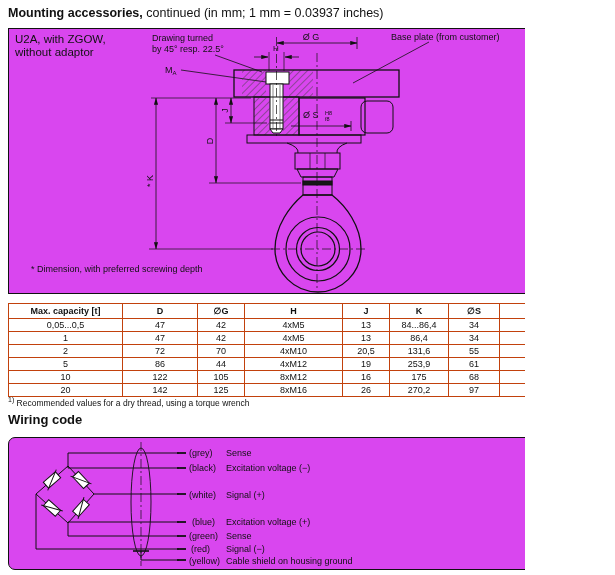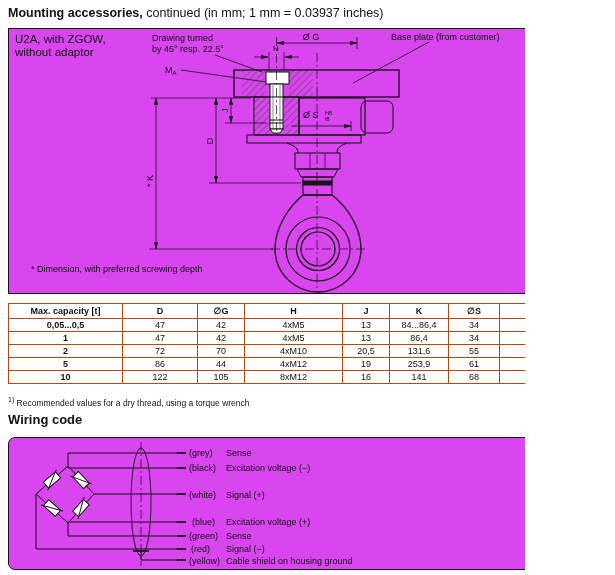--- a/index.html
+++ b/index.html
@@ -8,21 +8,21 @@
   .title{position:absolute;left:8px;top:6px;font-size:12.5px;}
   .title b{font-weight:bold;}
   .box{position:absolute;left:8px;border:1.5px solid #111;background:#d946ef;}
   .drawbox{top:28px;width:596px;height:264px;}
   .wirebox{top:437px;width:596px;height:131px;border-radius:7px;}
   table.dim{position:absolute;left:8px;top:303px;width:599px;border-collapse:collapse;
             table-layout:fixed;font-size:9px;}
   table.dim th,table.dim td{border:1px solid #c2410c;text-align:center;padding:0;height:12px;
             line-height:12px;overflow:hidden;white-space:nowrap;}
   table.dim th{font-weight:bold;height:14px;}
-  table.dim td.cap{font-weight:bold;}
+  table.dim td.cap{font-weight:normal;}
   sup{font-size:7px;vertical-align:super;line-height:0;}
   sub{font-size:7px;vertical-align:sub;line-height:0;}
   .tfoot{position:absolute;left:8px;top:398px;font-size:8.5px;}
   .wiretitle{position:absolute;left:8px;top:412px;font-size:13px;font-weight:bold;}
   svg text{fill:#111;stroke:none;}
 </style>
 </head>
 <body>
 
 <div class="page">
@@ -186,23 +186,33 @@
           <td>253,9</td>
           <td>61</td>
           <td>60</td>
     </tr>
     <tr>
       <td class="cap">10</td>
           <td>122</td>
           <td>105</td>
           <td>8xM12</td>
           <td>16</td>
-          <td>141</td>
+          <td>175</td>
           <td>68</td>
           <td>60</td>
+    </tr>
+    <tr>
+      <td class="cap">20</td>
+          <td>142</td>
+          <td>125</td>
+          <td>8xM16</td>
+          <td>26</td>
+          <td>270,2</td>
+          <td>97</td>
+          <td>150</td>
     </tr>
   </tbody>
     </table>
 
   <div class="tfoot"><sup>1)</sup><span> Recommended values for a dry thread, using a torque wrench</span></div>
 
   <div class="wiretitle">Wiring code</div>
 
   <div class="box wirebox">
   <svg width="596" height="131" viewBox="0 0 596 131">

